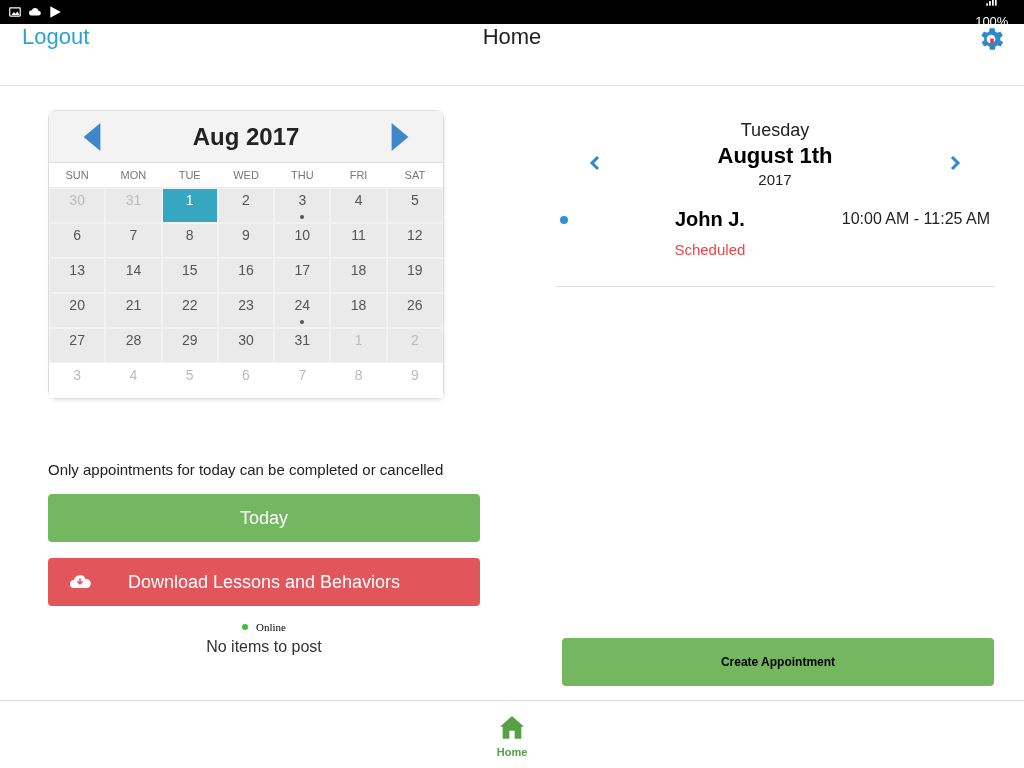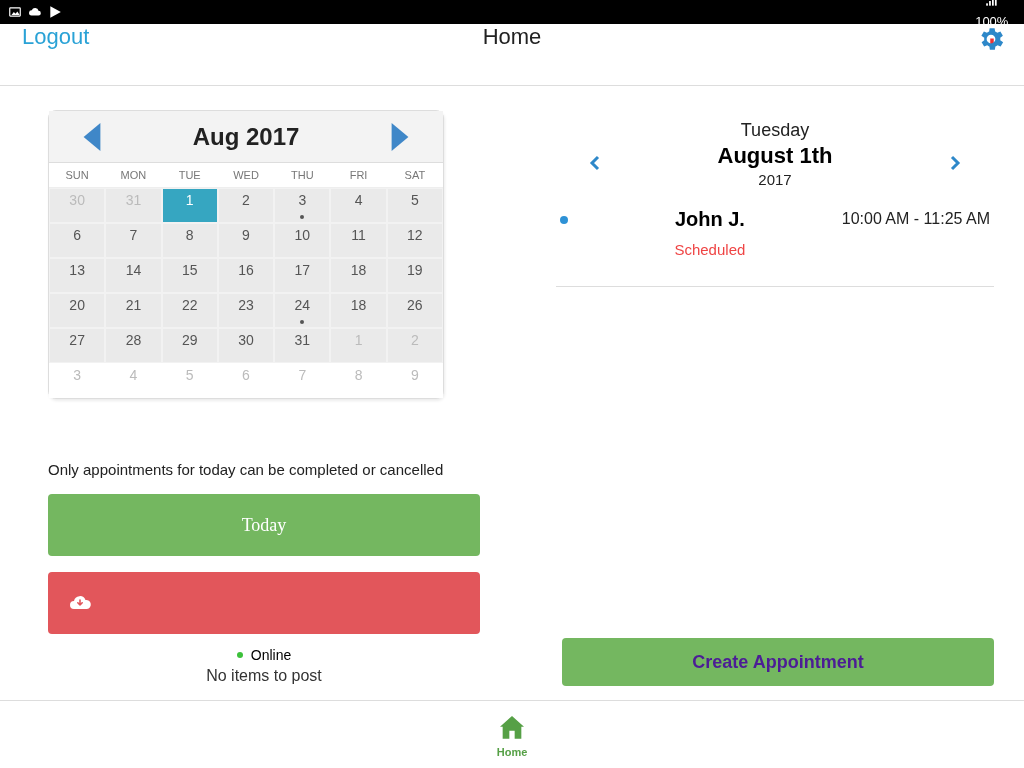--- a/index.html
+++ b/index.html
@@ -24,45 +24,45 @@
   .cal-next { right: 34px; }
   .cal-title { font-weight: 700; font-size: 24px; color: #222; }
   .cal-days { display: grid; grid-template-columns: repeat(7,1fr); }
   .cal-dow { text-align:center; font-size: 11px; color:#777; padding: 6px 0; background:#fff; border-bottom:1px solid #eee; }
   .cal-cell { height: 35px; display:flex; align-items:flex-start; justify-content:center; font-size:14px; padding-top:3px; background: #eaeaea; border:1px solid #f2f2f2; color:#555; position:relative; }
   .cal-cell.out { color:#bbb; }
   .cal-cell.sel { background:#36a6c1; color:#fff; }
   .cal-cell .dot { position:absolute; bottom:3px; left:50%; transform:translateX(-50%); width:4px; height:4px; background:#555; border-radius:50%; }
   .cal-cell.blank { background:#fff; border:1px solid #fff; }
   .notice { margin-top: 62px; font-size: 15px; color:#222; }
-  .btn { width: 432px; height: 62px; border-radius: 4px; display:flex; align-items:center; justify-content:center; color:#fff; font-size:18px; cursor:pointer; margin-top:16px; position:relative;font-family:Liberation Serif, serif; }
+  .btn { width: 432px; height: 48px; border-radius: 4px; display:flex; align-items:center; justify-content:center; color:#fff; font-size:18px; cursor:pointer; margin-top:16px; position:relative; }
   .btn.green { background:#74b760; }
   .btn.red { background:#e2565b; }
   .btn.red .cloud { position:absolute; left:20px; }
   .online-wrap { width:432px; text-align:center; margin-top:10px; }
-  .online-row { display:inline-flex; align-items:center; gap:8px; font-size:14px; }
+  .online-row { display:inline-flex; align-items:center; gap:8px; font-size:11px;font-family:Liberation Serif, serif; }
   .dot-green { width:6px; height:6px; background:#3cc13b; border-radius:50%; display:inline-block; }
   .noitems { font-size:16px; color:#333; margin-top:4px; }
   
   .day-nav { display:flex; align-items:center; justify-content:center; position:relative; height:88px; }
   .day-nav .prev, .day-nav .next { position:absolute; top:40px; }
   .day-nav .prev { left:30px; }
   .day-nav .next { right:30px; }
   .day-nav .stack { text-align:center; }
   .dayname { font-size:18px; color:#222; }
   .daydate { font-size:22px; font-weight:700; color:#000; margin-top:2px; }
   .dayyear { font-size:15px; color:#222; margin-top:2px; }
   .appt { display:flex; align-items:flex-start; padding:6px 4px; margin-top:4px; }
   .appt .bullet { width:8px; height:8px; background:#2e92d6; border-radius:50%; margin-top:8px; margin-right:10px; }
   .appt .info { flex:1;text-align:center; }
   .appt .name { font-size:20px; font-weight:700; color:#000; }
   .appt .status { font-size:15px; color:#ef4444; margin-top:10px; }
   .appt .time { font-size:16px; color:#222; margin-left:auto; padding-top:2px; }
   .hr { border:none; border-top:1px solid #ddd; margin-top:22px; }
-  .create-btn { position:absolute; right:30px; bottom:82px; width:432px; height:48px; background:#74b760; border-radius:4px; display:flex; align-items:center; justify-content:center; color:#4c1d95; font-size:18px; font-weight:600; cursor:pointer; }
+  .create-btn { position:absolute; right:30px; bottom:82px; width:432px; height:48px; background:#74b760; border-radius:4px; display:flex; align-items:center; justify-content:center; color:#000000; font-size:12px; font-weight:600; cursor:pointer; }
   
   .bottombar { position:absolute; bottom:0; left:0; right:0; height:68px; border-top:1px solid #ddd; display:flex; align-items:center; justify-content:center; background:#fff; }
   .navitem { display:flex; flex-direction:column; align-items:center; gap:2px; }
   .navitem .label { font-size:11px; color:#56a046; font-weight:600; }
   svg { display:block; }
 </style>
 </head>
 <body>
 
 <div class="statusbar">
@@ -191,20 +191,21 @@
       <span>Today</span>
     </div>
 
     <div class="btn red">
       <span class="cloud">
         <svg width="24" height="24" viewBox="0 0 24 24" fill="#fff">
             <path d="M19 18H6a4 4 0 0 1 0-8 6 6 0 0 1 11.5-1A4 4 0 0 1 19 18z"></path>
             <path d="M12 9v5m0 0l-2.2-2.2M12 14l2.2-2.2" stroke="#e2565b" stroke-width="1.6" fill="none" stroke-linecap="round"></path>
           </svg>
       </span>
+      <span>Download Lessons and Behaviors</span>
     </div>
 
     <div class="online-wrap">
       <div class="online-row">
         <span class="dot-green"></span>
         <span>Online</span>
       </div>
       <div class="noitems">No items to post</div>
     </div>
   </div>

